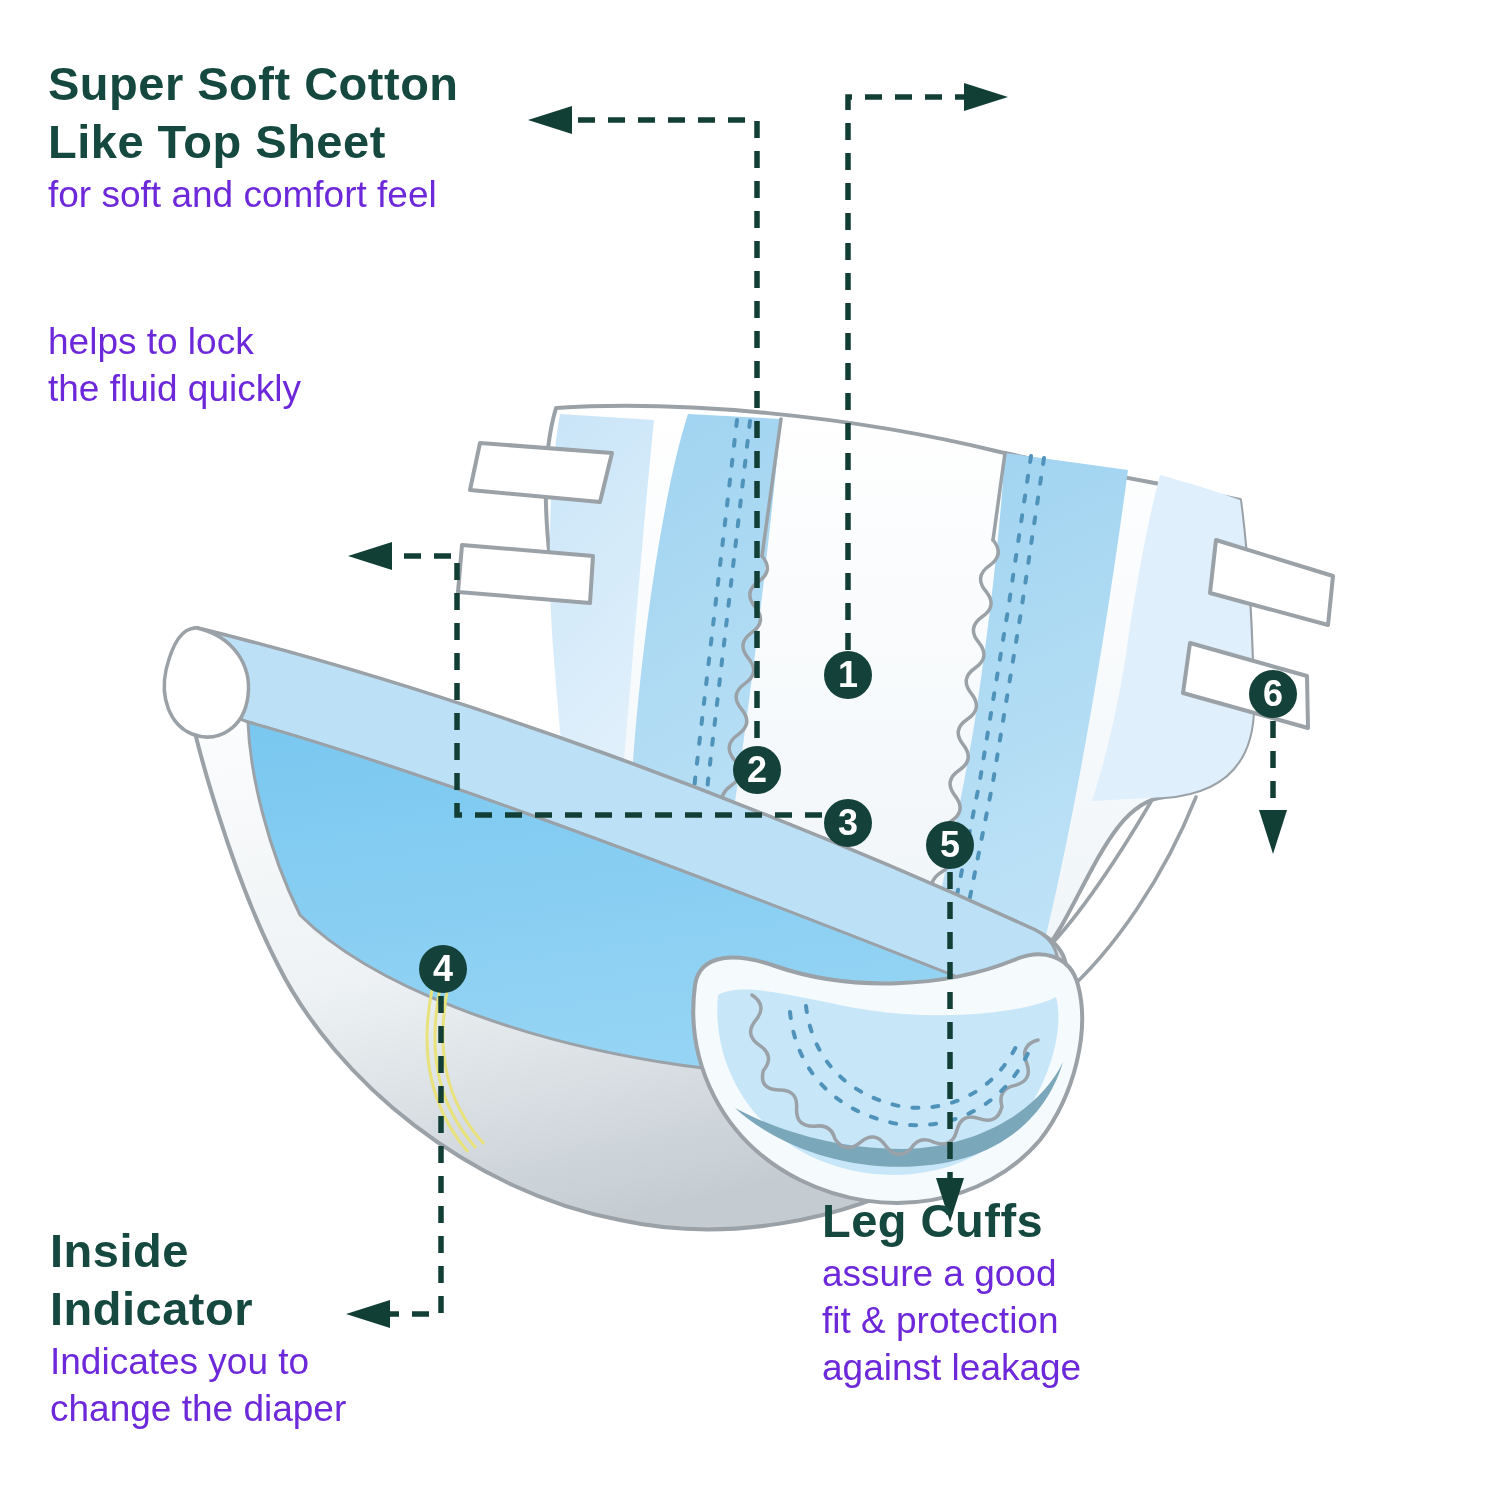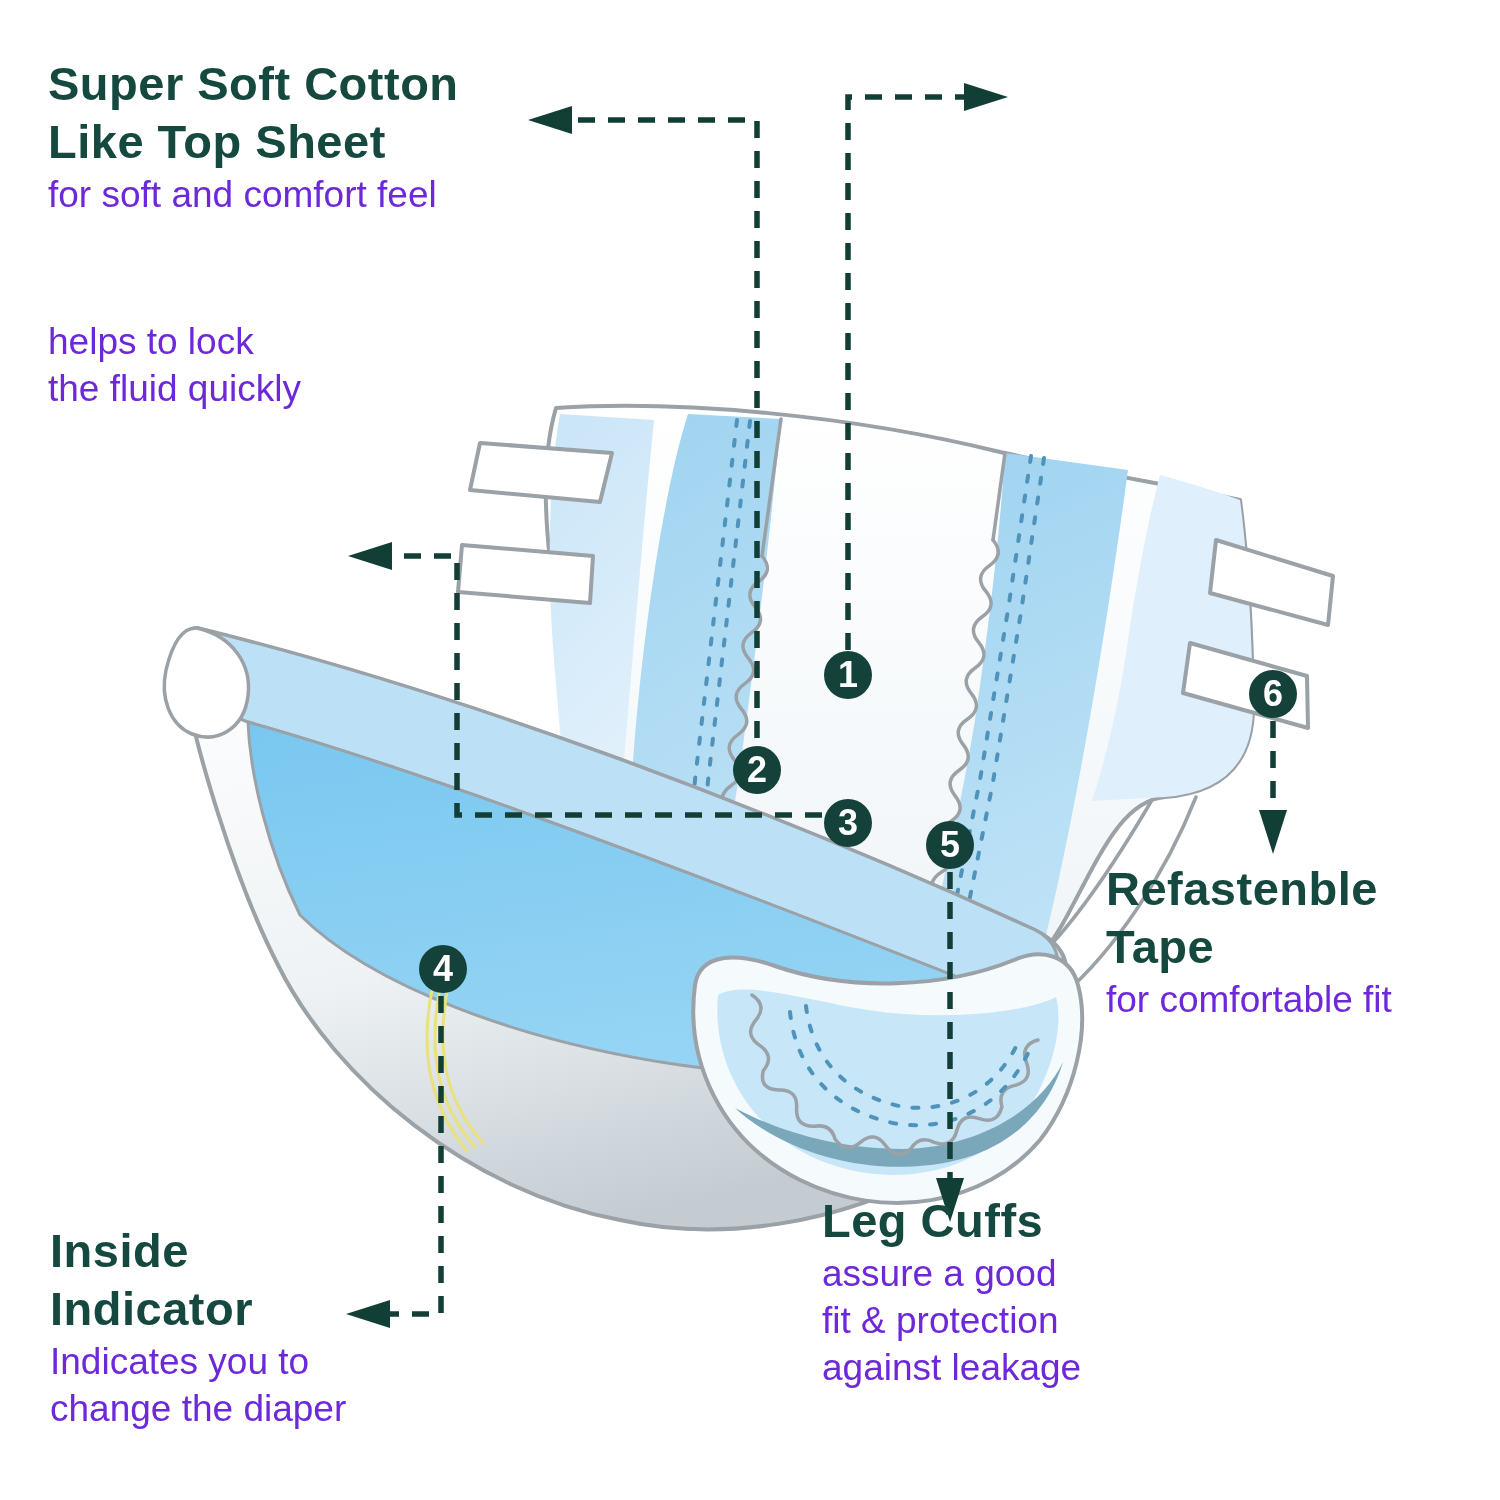--- a/index.html
+++ b/index.html
@@ -177,19 +177,14 @@
 change the diaper</div>
   </div>
 
   <div class="label" style="left:822px;top:1192px;width:340px;">
     <div class="title">Leg Cuffs</div>
     <div class="desc">assure a good
 fit &amp; protection
 against leakage</div>
   </div>
 
-  <div class="label" style="left:1106px;top:860px;width:360px;">
-    <div class="title">Refastenble
-Tape</div>
-    <div class="desc">for comfortable fit</div>
-  </div>
 
 </div>
 
 </body></html>

